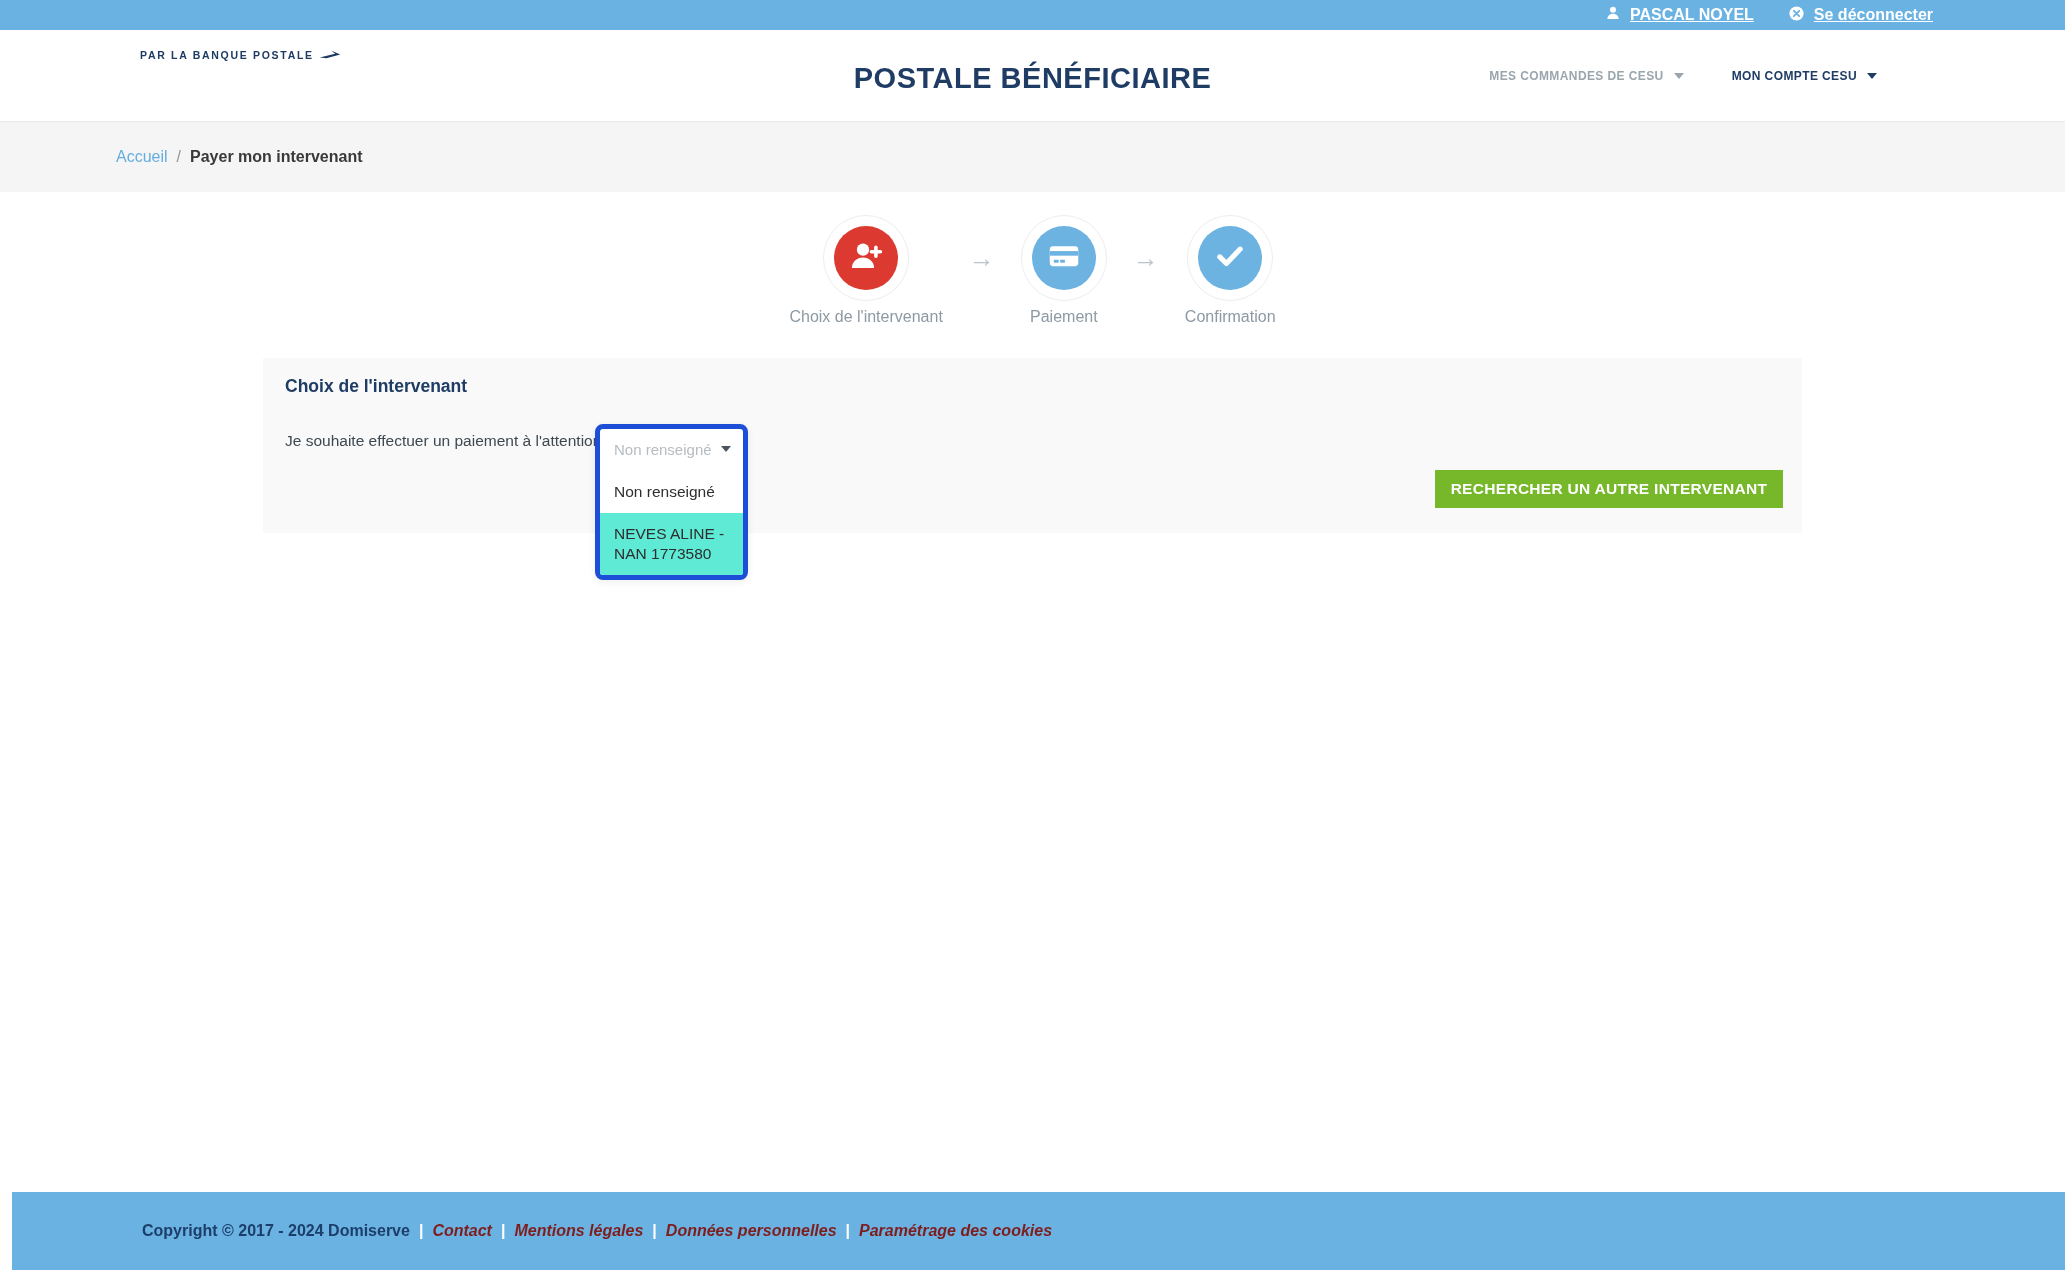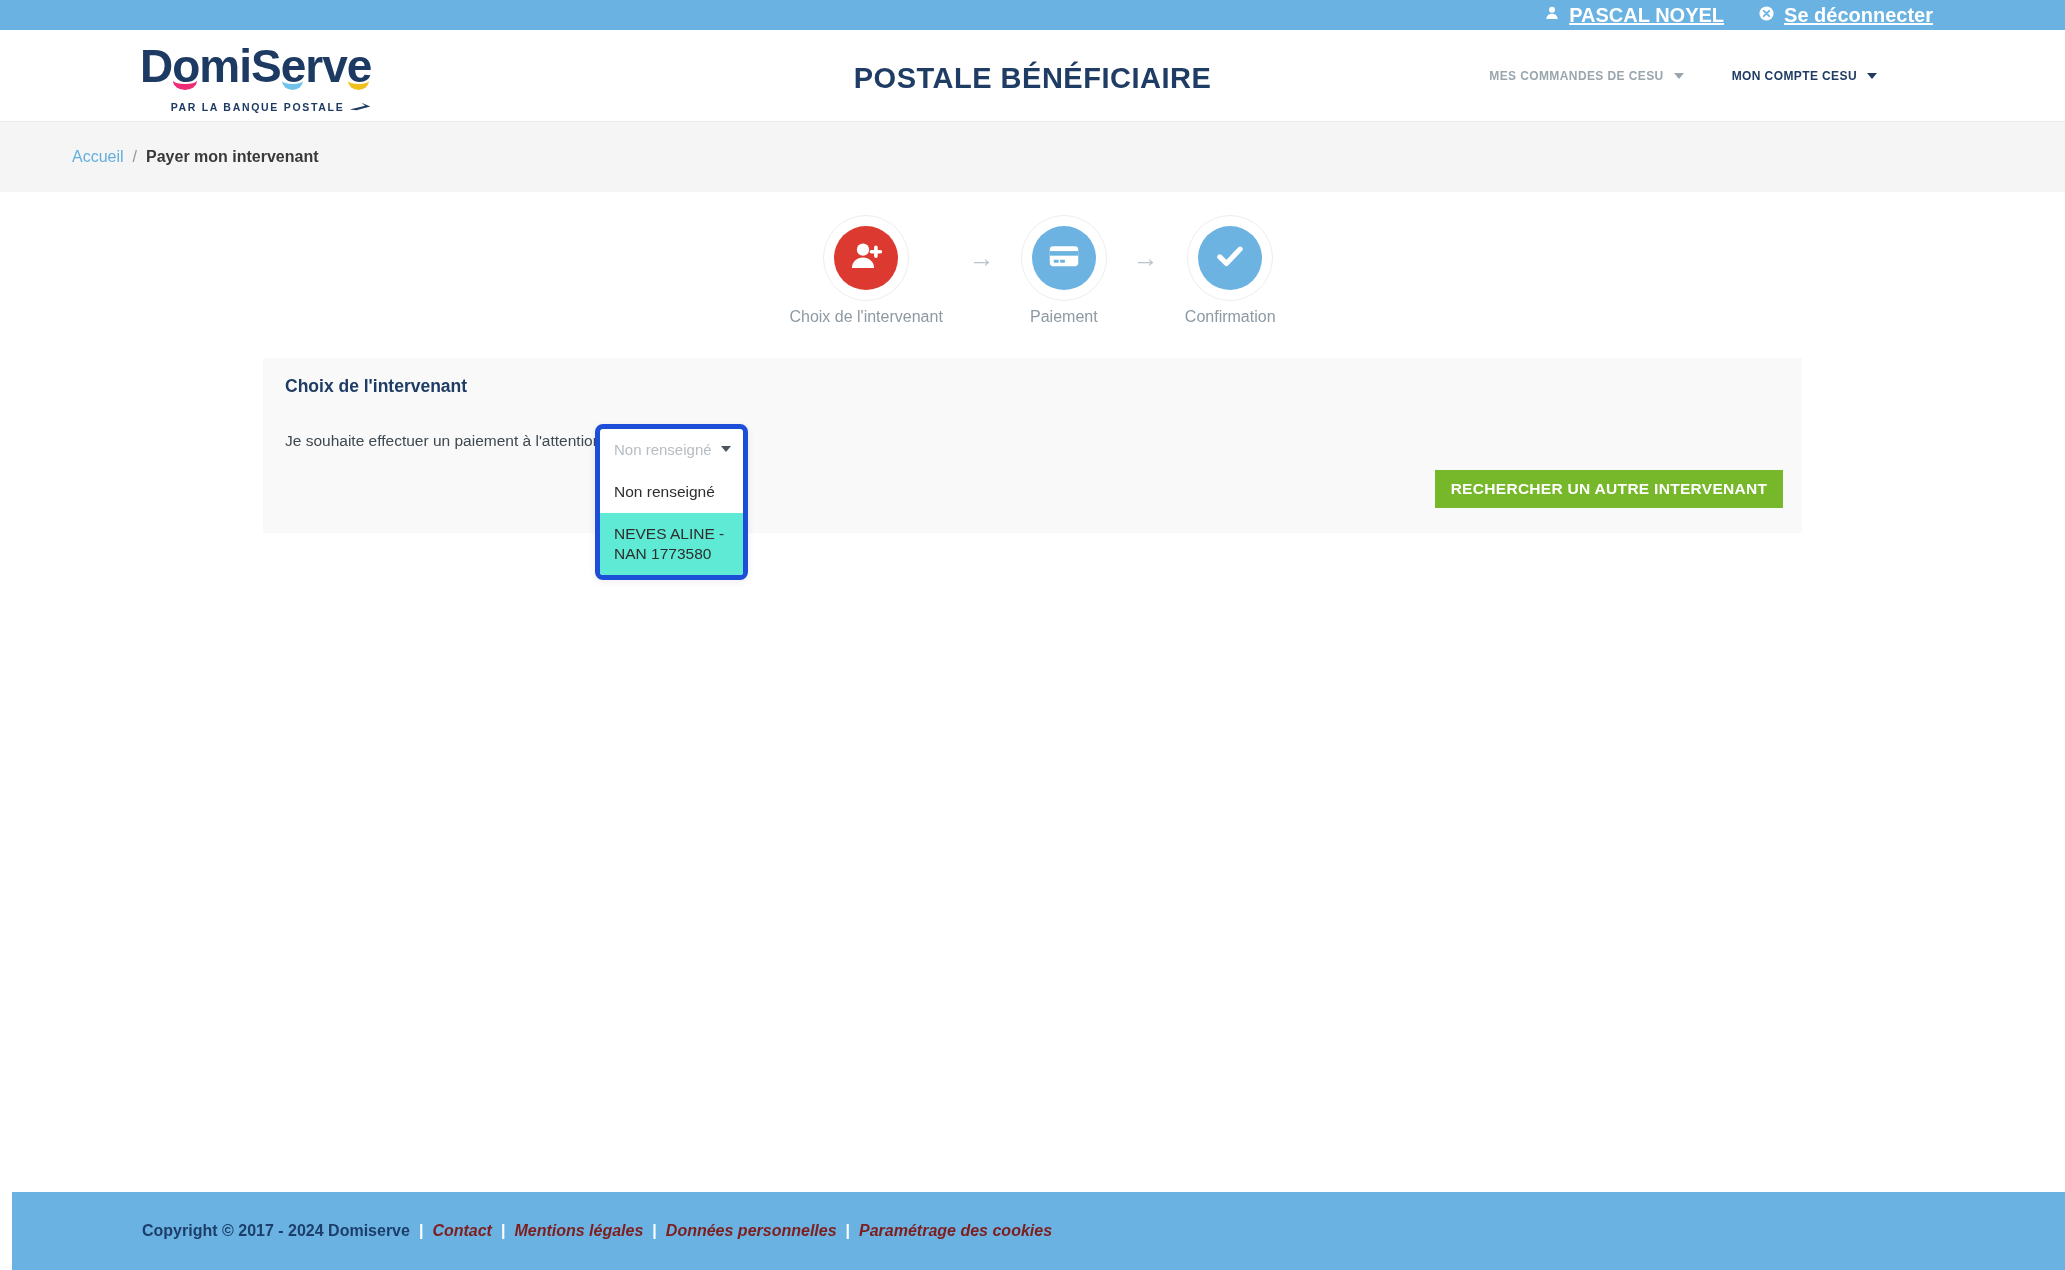--- a/index.html
+++ b/index.html
@@ -5,21 +5,21 @@
   html,body{margin:0;padding:0;background:#fff;}
   .page{position:relative;width:2065px;height:1270px;background:#ffffff;overflow:hidden;
         font-family:"Liberation Sans",sans-serif;}
 
   
   .topbar{position:absolute;top:0;left:0;right:0;height:30px;background:#69b2e2;
           display:flex;align-items:center;justify-content:flex-end;
           padding-right:132px;box-sizing:border-box;}
   .topbar-group{display:flex;align-items:center;gap:9px;}
   .topbar-group + .topbar-group{margin-left:34px;}
-  .topbar a{color:#ffffff;font-size:20px;font-weight:700;text-decoration:underline;cursor:pointer;}
+  .topbar a{color:#ffffff;font-size:16px;font-weight:700;text-decoration:underline;cursor:pointer;}
 
   
   .header{position:absolute;top:30px;left:0;right:0;height:92px;background:#fff;
           border-bottom:1px solid #e9e9e9;box-sizing:border-box;}
   .logo{position:absolute;left:140px;top:10px;cursor:pointer;}
   .logo-text{font-size:46px;font-weight:700;color:#1d3a63;line-height:52px;letter-spacing:-1px;}
   .acc{position:relative;display:inline-block;}
   .acc::after{content:"";position:absolute;left:1px;right:2px;bottom:2px;height:13px;
               border-bottom:6px solid var(--ac);border-radius:50%;}
   .acc-pink{--ac:#ee2d76;}
@@ -32,21 +32,21 @@
   .nav{position:absolute;right:188px;top:0;height:92px;display:flex;align-items:center;}
   .nav-item{display:flex;align-items:center;gap:10px;font-size:12px;font-weight:700;
             letter-spacing:0.4px;cursor:pointer;}
   .nav-item.muted{color:#9aa6ad;}
   .nav-item.dark{color:#1e3c64;margin-left:48px;}
   .caret{width:0;height:0;border-left:5.5px solid transparent;border-right:5.5px solid transparent;
          border-top:6.5px solid currentColor;}
 
   
   .crumbbar{position:absolute;top:122px;left:0;right:0;height:70px;background:#f5f5f6;
-            display:flex;align-items:center;padding-left:72px;box-sizing:border-box;
+            display:flex;align-items:center;padding-left:116px;box-sizing:border-box;
             font-size:16px;gap:9px;}
   .crumb-home{color:#64aede;cursor:pointer;}
   .crumb-sep{color:#8f979d;}
   .crumb-cur{color:#393939;font-weight:700;}
 
   
   .stepper{position:absolute;top:215px;left:0;right:0;display:flex;
            justify-content:center;align-items:flex-start;}
   .step{display:flex;flex-direction:column;align-items:center;}
   .ring{width:86px;height:86px;border:1px solid #ededed;background:#fff;border-radius:50%;
@@ -107,21 +107,20 @@
             <circle cx="12" cy="12" r="10" fill="#fff"></circle>
             <path d="M8.2 8.2l7.6 7.6M15.8 8.2l-7.6 7.6" stroke="#69b2e2" stroke-width="2.6" stroke-linecap="round"></path>
           </svg>
       </span>
       <a>Se déconnecter</a>
     </div>
   </div>
 
   <div class="header">
     <div class="logo">
-      <div class="logo-text"><span>D</span><span class="acc acc-pink">o</span><span>m</span><span>i</span><span>S</span><span class="acc acc-blue">e</span><span>r</span><span>v</span><span class="acc acc-yellow">e</span></div>
       <div class="logo-tagline">
         <span>PAR LA BANQUE POSTALE</span>
         <span>
           <svg viewBox="0 0 30 12" width="22" height="9">
               <path d="M1 10 L22 5 L17 1 L29 6 L10 11 Z" fill="#1d3a63"></path>
             </svg>
         </span>
       </div>
     </div>
     <div class="header-title">POSTALE BÉNÉFICIAIRE</div>

